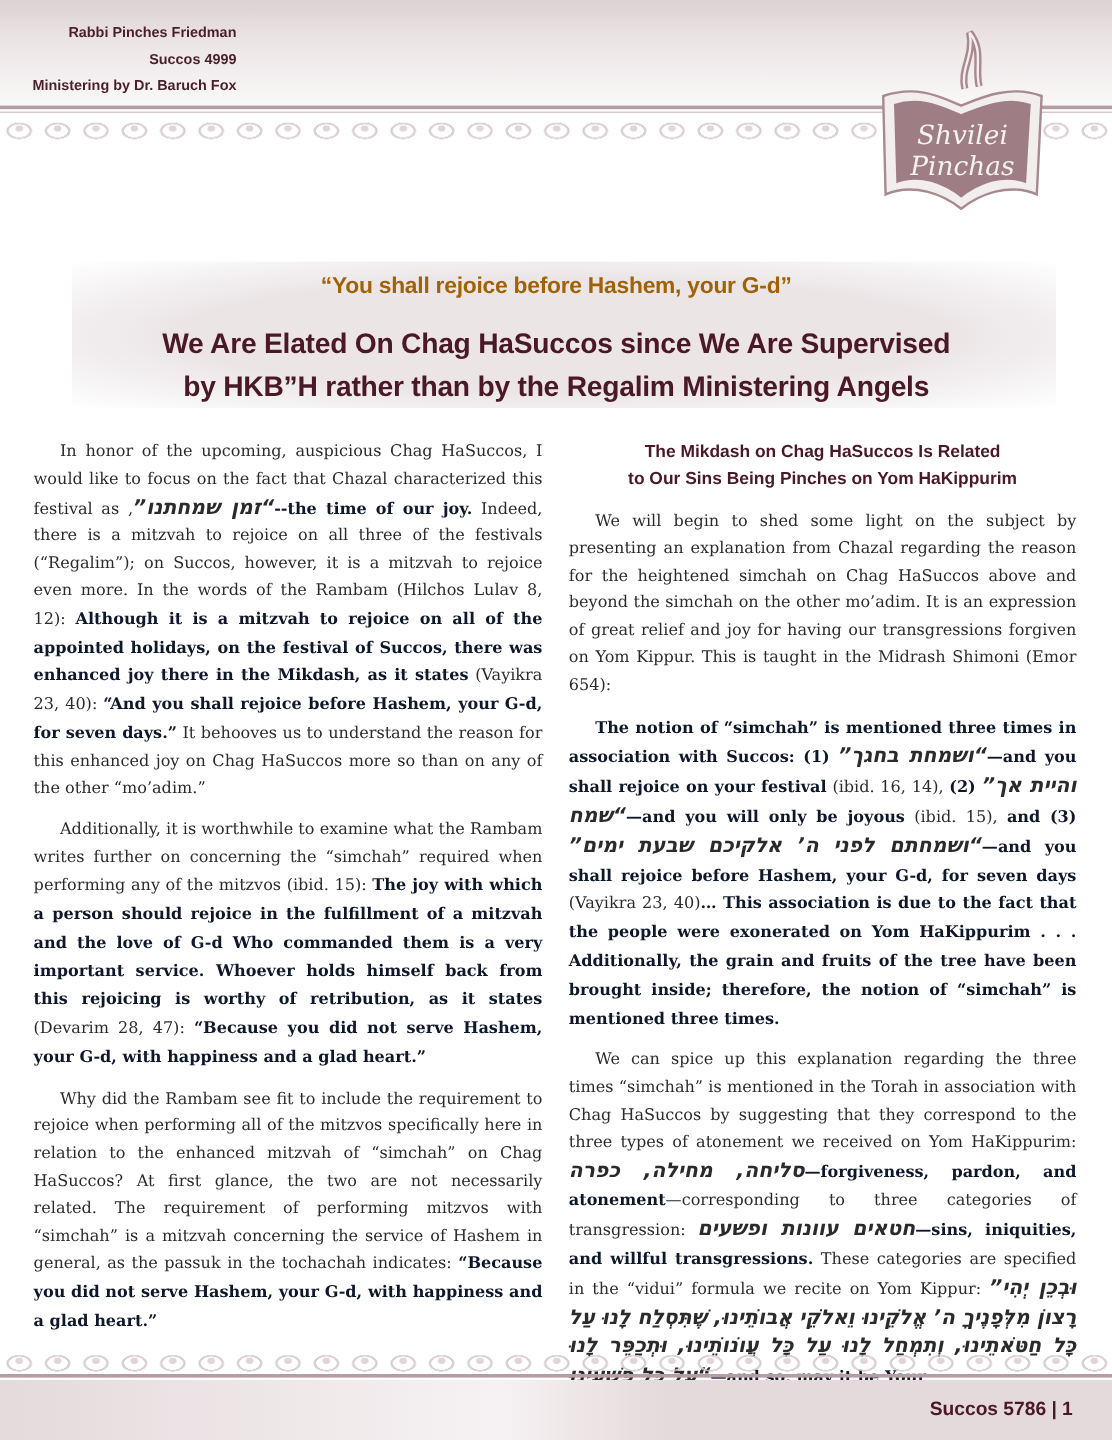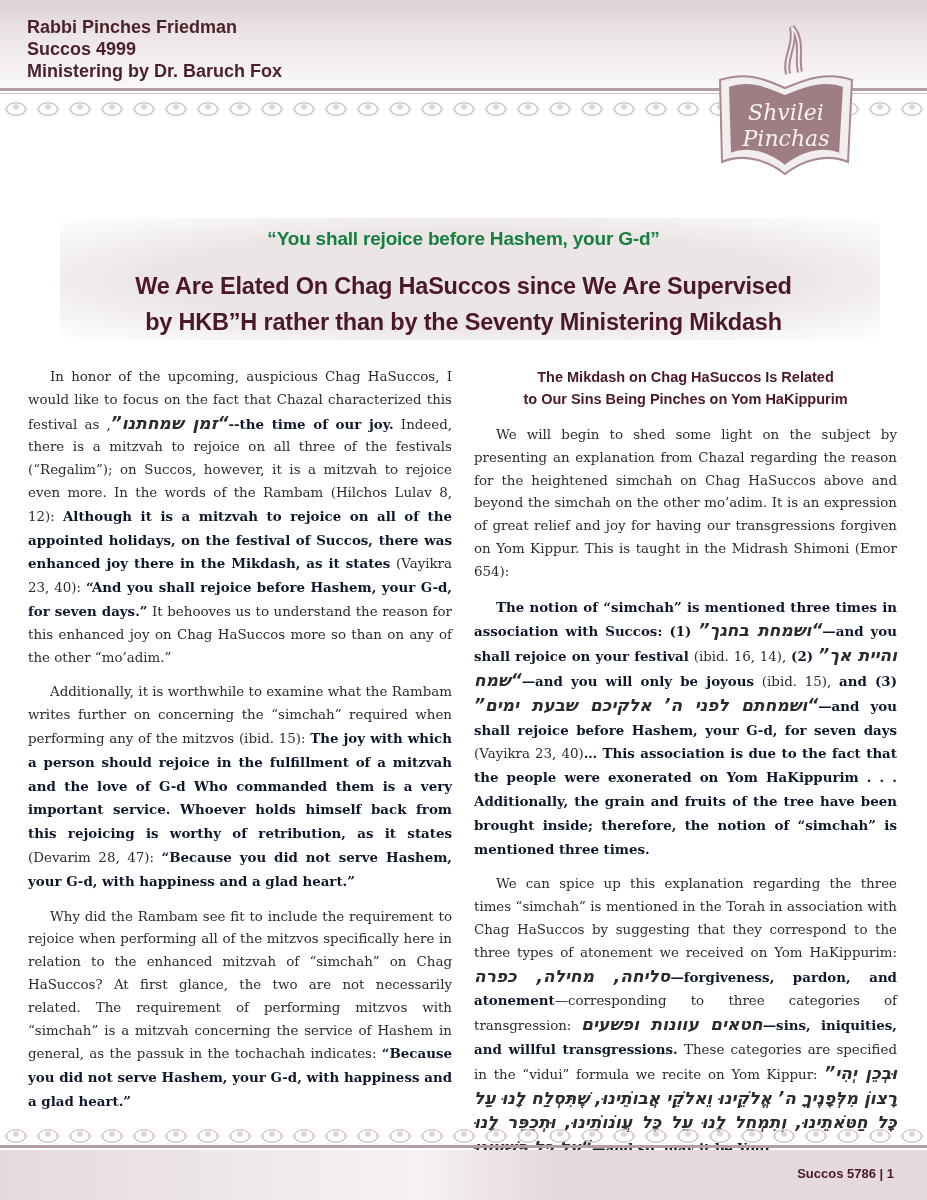--- a/index.html
+++ b/index.html
@@ -8,37 +8,37 @@
     background:linear-gradient(180deg,#dcd1d3 0%,#ece5e6 40%,#faf8f8 100%); }
   .header-line { position:absolute; left:0; top:88px; width:927px; height:3px; background:#b59ea3; }
   .header-line2 { position:absolute; left:0; top:93px; width:927px; height:1px; background:#cdbcc0; }
   .ornament { position:absolute; left:0; width:927px; height:22px;
     background-image:
       radial-gradient(ellipse 14px 9px at 16px 14px, transparent 60%, #d6c8cb 62%, #d6c8cb 75%, transparent 78%),
       radial-gradient(ellipse 5px 4px at 16px 12px, #ddd1d3 60%, transparent 70%);
     background-size:32px 22px; background-repeat:repeat-x; opacity:0.9; }
   .ornament.top { top:95px; }
   .ornament.bottom { top:1122px; }
-  .header-info { position:absolute; left:27px; top:16px; font-family:"Liberation Sans", sans-serif; font-weight:bold; font-size:18px; line-height:22px; color:#4a1f2a; }
-  .logo { position:absolute; left:700px; top:22px; width:170px; height:160px; }
+  .header-info { position:absolute; left:27px; top:16px; font-family:"Liberation Sans", sans-serif; font-weight:bold; font-size:12px; line-height:22px; color:#4a1f2a;text-align:right; }
+  .logo { position:absolute; left:716px; top:22px; width:170px; height:160px; }
   .title-band { position:absolute; left:60px; top:218px; width:820px; height:122px;
     background:radial-gradient(ellipse at center,#ebe5e6 55%,rgba(255,255,255,0) 100%); }
-  .subtitle { position:absolute; left:0; top:228px; width:927px; text-align:center; font-family:"Liberation Sans", sans-serif; font-weight:bold; font-size:19px; color:#15803d; letter-spacing:-0.2px; }
+  .subtitle { position:absolute; left:0; top:228px; width:927px; text-align:center; font-family:"Liberation Sans", sans-serif; font-weight:bold; font-size:19px; color:#a16207; letter-spacing:-0.2px; }
   .title { position:absolute; left:0; top:268px; width:927px; text-align:center; font-family:"Liberation Sans", sans-serif; font-weight:bold; font-size:23.5px; line-height:36px; color:#4a1826; letter-spacing:-0.2px; }
   .col { position:absolute; top:366px; font-size:13.4px; line-height:22.8px; text-align:justify; color:#2b2b2b; }
   .col.left { left:28px; width:424px; }
   .col.right { left:474px; width:423px; }
   .col p { margin:0 0 12px 0; text-indent:22px; }
   .col b { color:#0f172a; }
   .section-head { font-family:"Liberation Sans", sans-serif; font-weight:bold; font-size:14.5px; line-height:22px; text-align:center; color:#4a1826; margin:0 0 14px 0; }
   .heb { font-family:"DejaVu Sans", sans-serif; font-size:17px; font-weight:bold;font-style:italic; }
   .footer-line { position:absolute; left:0; top:1145px; width:927px; height:3px; background:#b59ea3; }
   .footer-band { position:absolute; left:0; top:1150px; width:927px; height:50px;
     background:linear-gradient(90deg,#e4dadc 0%,#f6f2f3 45%,#e4d9db 60%,#e4d9db 100%); }
-  .footer-text { position:absolute; right:33px; top:1166px; font-family:"Liberation Sans", sans-serif; font-weight:bold; font-size:13px; color:#4a1826;margin-left:12px; }
+  .footer-text { position:absolute; right:33px; top:1166px; font-family:"Liberation Sans", sans-serif; font-weight:bold; font-size:16px; color:#4a1826;margin-left:12px; }
 </style>
 </head>
 <body>
 
 <div class="header-band"></div>
 <div class="header-line"></div>
 <div class="header-line2"></div>
 <div class="ornament top"></div>
 
 <div class="header-info">
@@ -55,21 +55,21 @@
     <path d="M28 64 C52 56 70 66 85 72 C100 66 122 56 144 64 L140 132 C120 124 100 132 85 144 C70 132 50 124 30 132 Z" fill="#9e7d84" stroke="#f3eeee" stroke-width="2"></path>
     <text x="86" y="98" text-anchor="middle" font-family="DejaVu Serif, serif" font-style="italic" font-size="22" fill="#f7f2f2">Shvilei</text>
     <text x="86" y="124" text-anchor="middle" font-family="DejaVu Serif, serif" font-style="italic" font-size="22" fill="#f7f2f2">Pinchas</text>
   </svg>
 </div>
 
 <div class="title-band"></div>
 <div class="subtitle">“You shall rejoice before Hashem, your G-d”</div>
 <div class="title">
   <div>We Are Elated On Chag HaSuccos since We Are Supervised</div>
-  <div>by HKB”H rather than by the Seventy Ministering Mikdash</div>
+  <div>by HKB”H rather than by the Regalim Ministering Angels</div>
 </div>
 
 <div class="col left">
   <p>
     <span>In honor of the upcoming, auspicious Chag HaSuccos, I would like to focus on the fact that Chazal characterized this festival as ,</span><span class="heb">”זמן שמחתנו“</span><b>--the time of our joy.</b><span> Indeed, there is a mitzvah to rejoice on all three of the festivals (“Regalim”); on Succos, however, it is a mitzvah to rejoice even more.  In the words of the Rambam (Hilchos Lulav 8, 12): </span><b>Although it is a mitzvah to rejoice on all of the appointed holidays, on the festival of Succos, there was enhanced joy there in the Mikdash, as it states</b><span> (Vayikra 23, 40): </span><b>“And you shall rejoice before Hashem, your G-d, for seven days.”</b><span>  It behooves us to understand the reason for this enhanced joy on Chag HaSuccos more so than on any of the other “mo’adim.”</span>
   </p>
   <p>
     <span>Additionally, it is worthwhile to examine what the Rambam writes further on concerning the “simchah” required when performing any of the mitzvos (ibid. 15): </span><b>The joy with which a person should rejoice in the fulfillment of a mitzvah and the love of G-d Who commanded them is a very important service. Whoever holds himself back from this rejoicing is worthy of retribution, as it states</b><span> (Devarim 28, 47): </span><b>“Because you did not serve Hashem, your G-d, with happiness and a glad heart.”</b>
   </p>
   <p>

